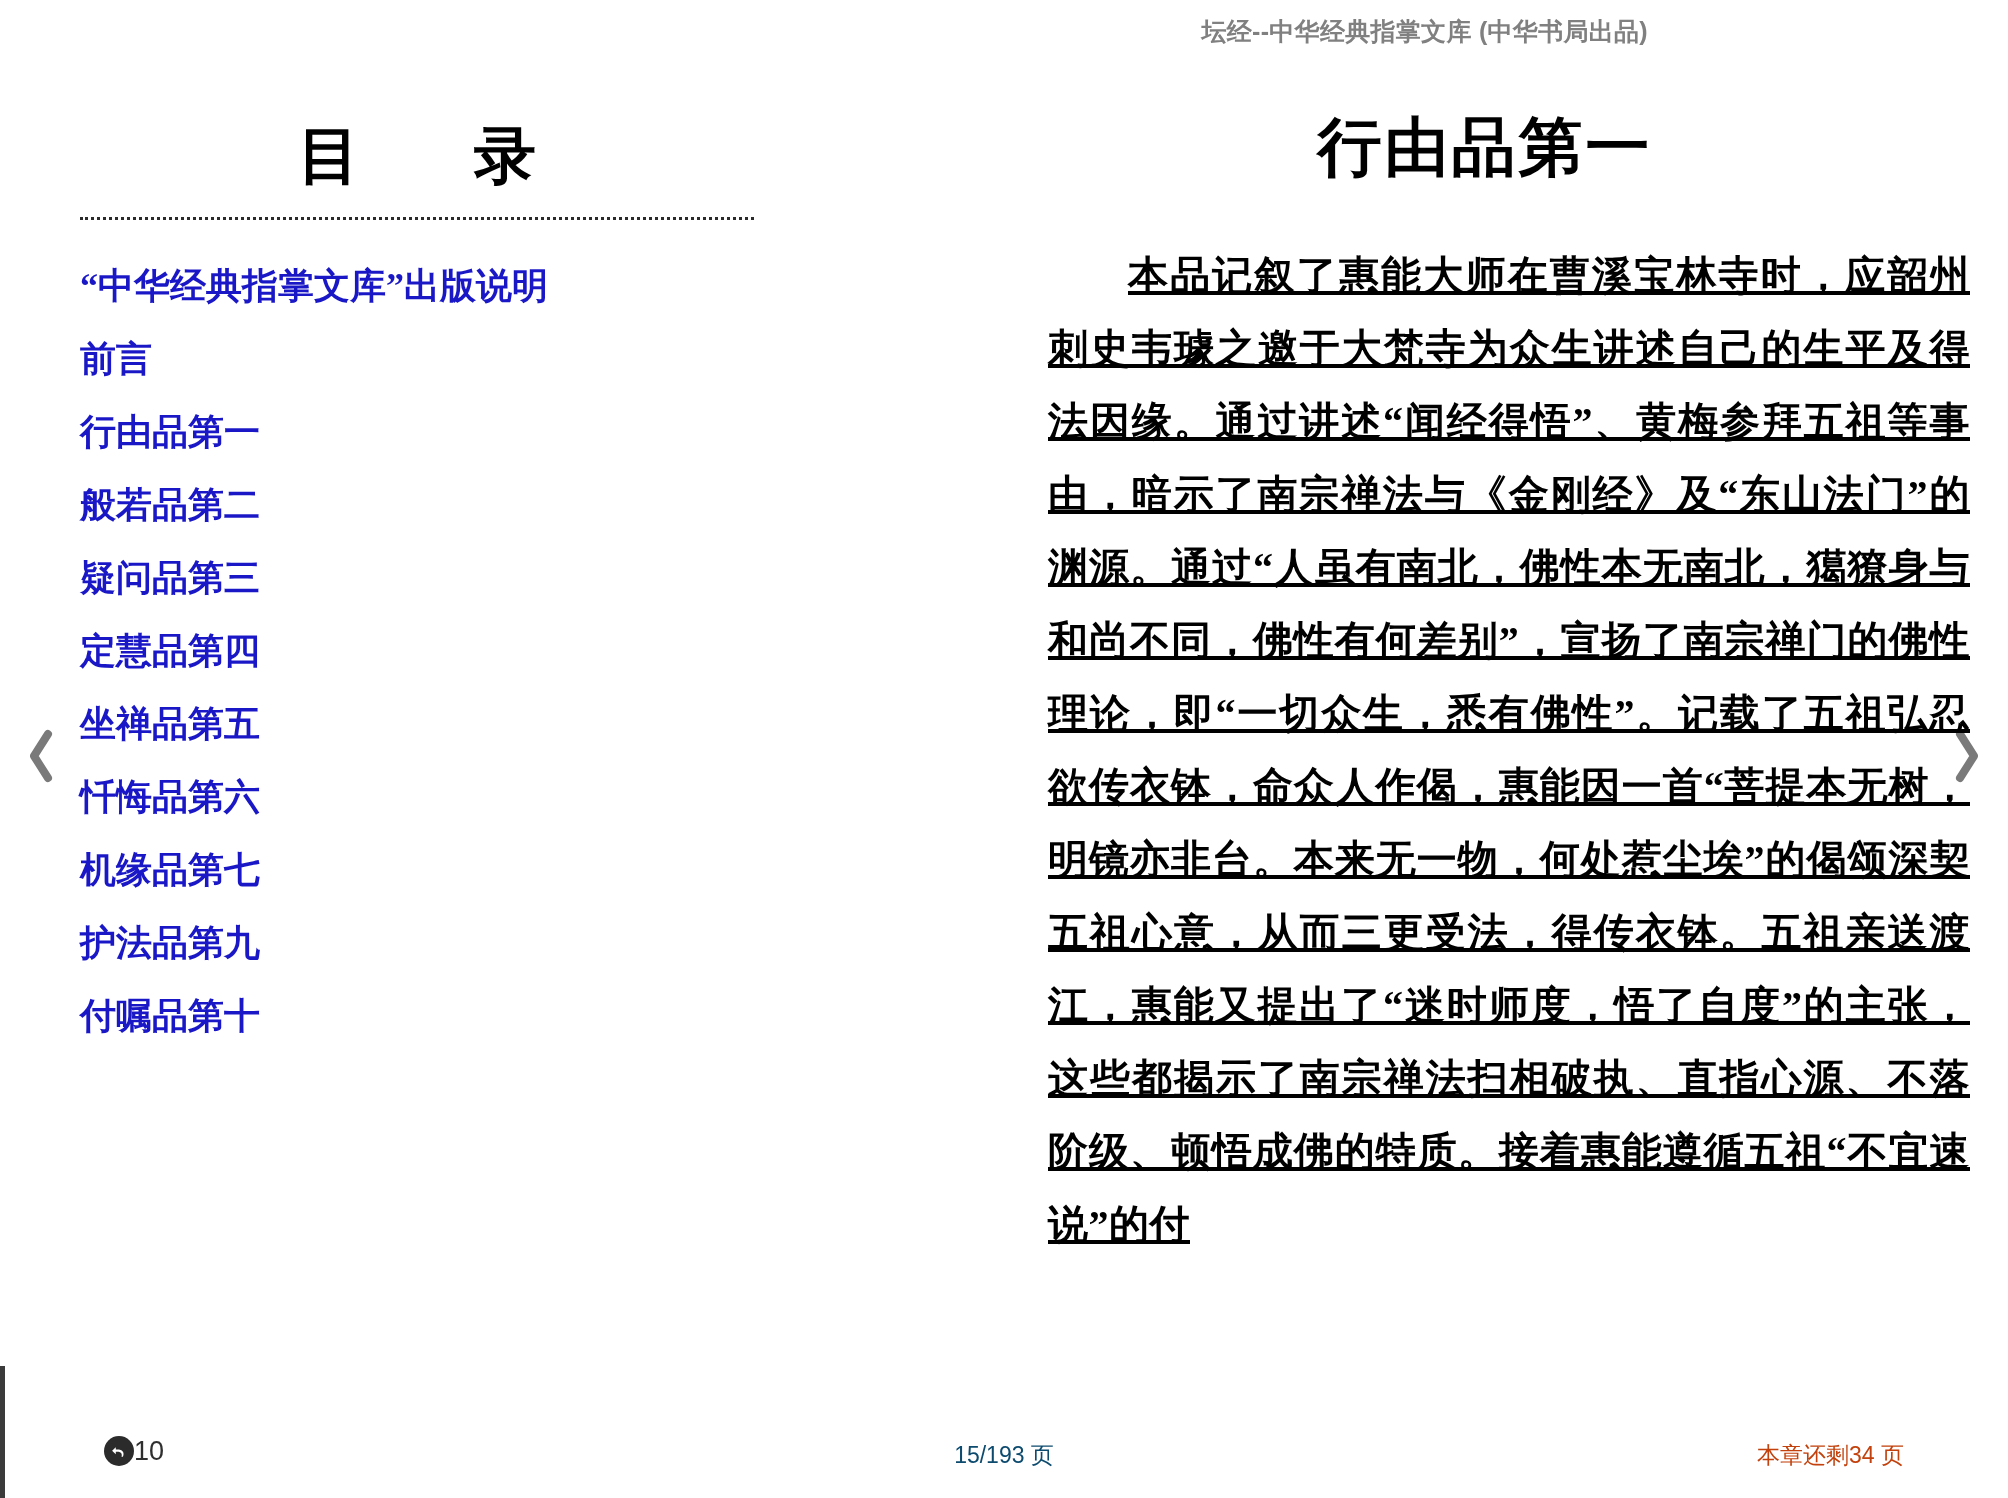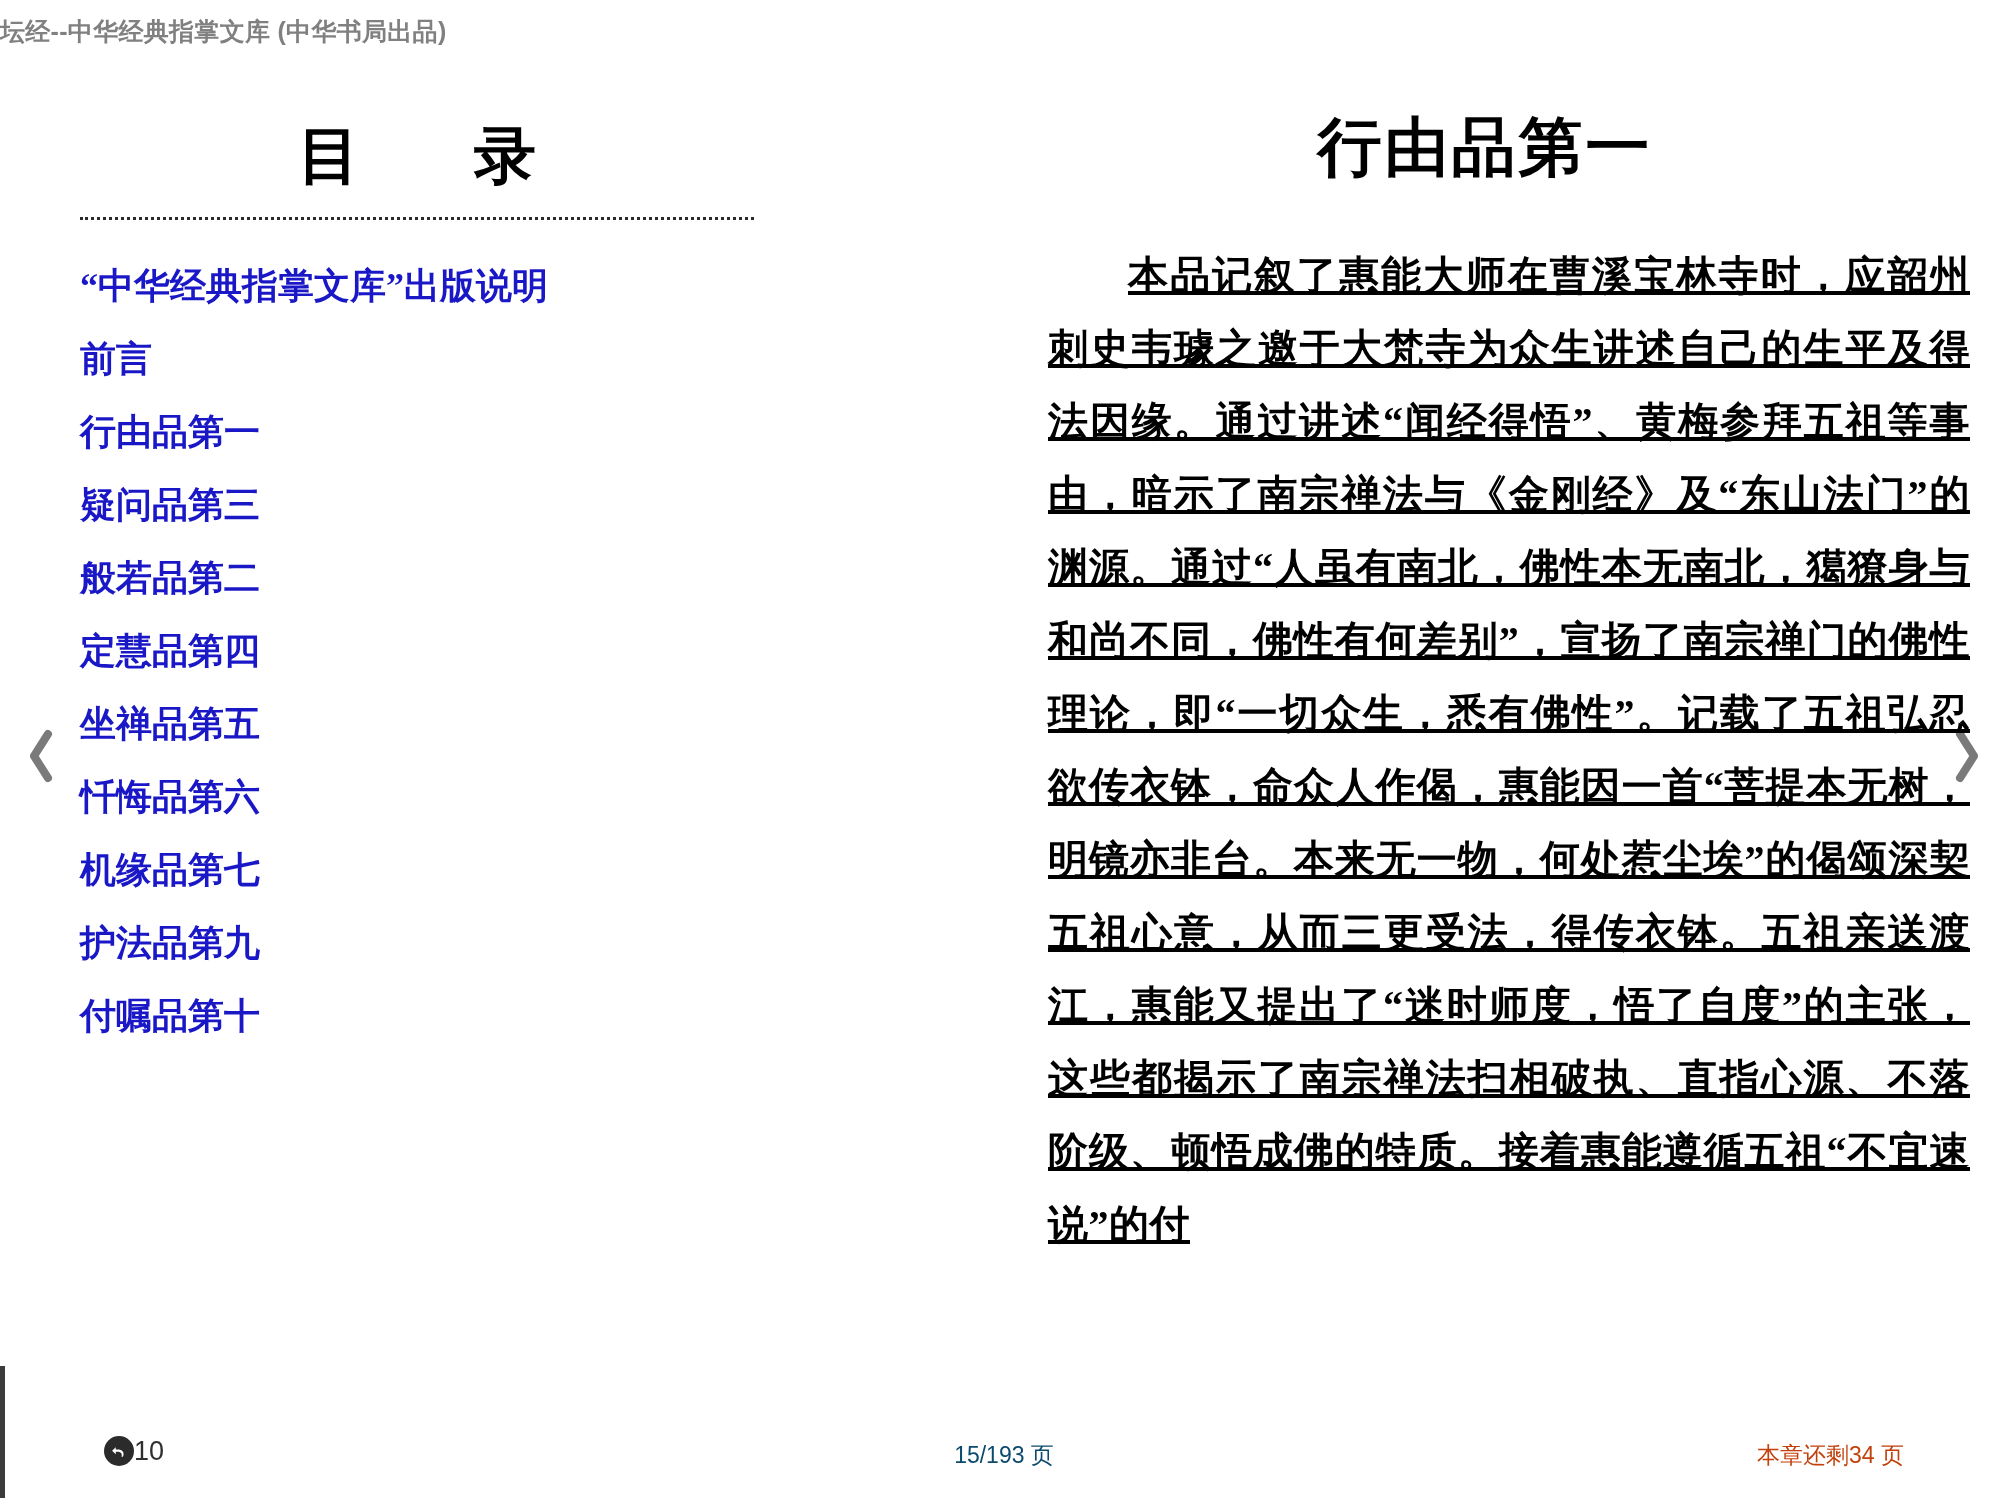--- a/index.html
+++ b/index.html
@@ -17,21 +17,21 @@
 
   
   .header-bar {
     position: absolute;
     top: 0;
     left: 0;
     width: 1648px;
     height: 62px;
     display: flex;
     align-items: center;
-    justify-content: flex-start;
+    justify-content: flex-end;
     background: #ffffff;
   }
   .header-title {
     font-size: 25px;
     color: #808080;
     font-weight: 600;
     letter-spacing: 0.3px;
     font-family: "Liberation Sans", sans-serif;
     white-space: nowrap;
   }
@@ -222,22 +222,22 @@
 
   <div class="page page-left">
     <div class="toc-title">目　录</div>
 
     <div class="toc-divider"></div>
 
     <div class="toc-list">
       <div class="toc-item">“中华经典指掌文库”出版说明</div>
       <div class="toc-item">前言</div>
       <div class="toc-item">行由品第一</div>
+      <div class="toc-item">般若品第二</div>
       <div class="toc-item">疑问品第三</div>
-      <div class="toc-item">般若品第二</div>
       <div class="toc-item">定慧品第四</div>
       <div class="toc-item">坐禅品第五</div>
       <div class="toc-item">忏悔品第六</div>
       <div class="toc-item">机缘品第七</div>
       <div class="toc-item">护法品第九</div>
       <div class="toc-item">付嘱品第十</div>
     </div>
   </div>
 
   <div class="page page-right">

